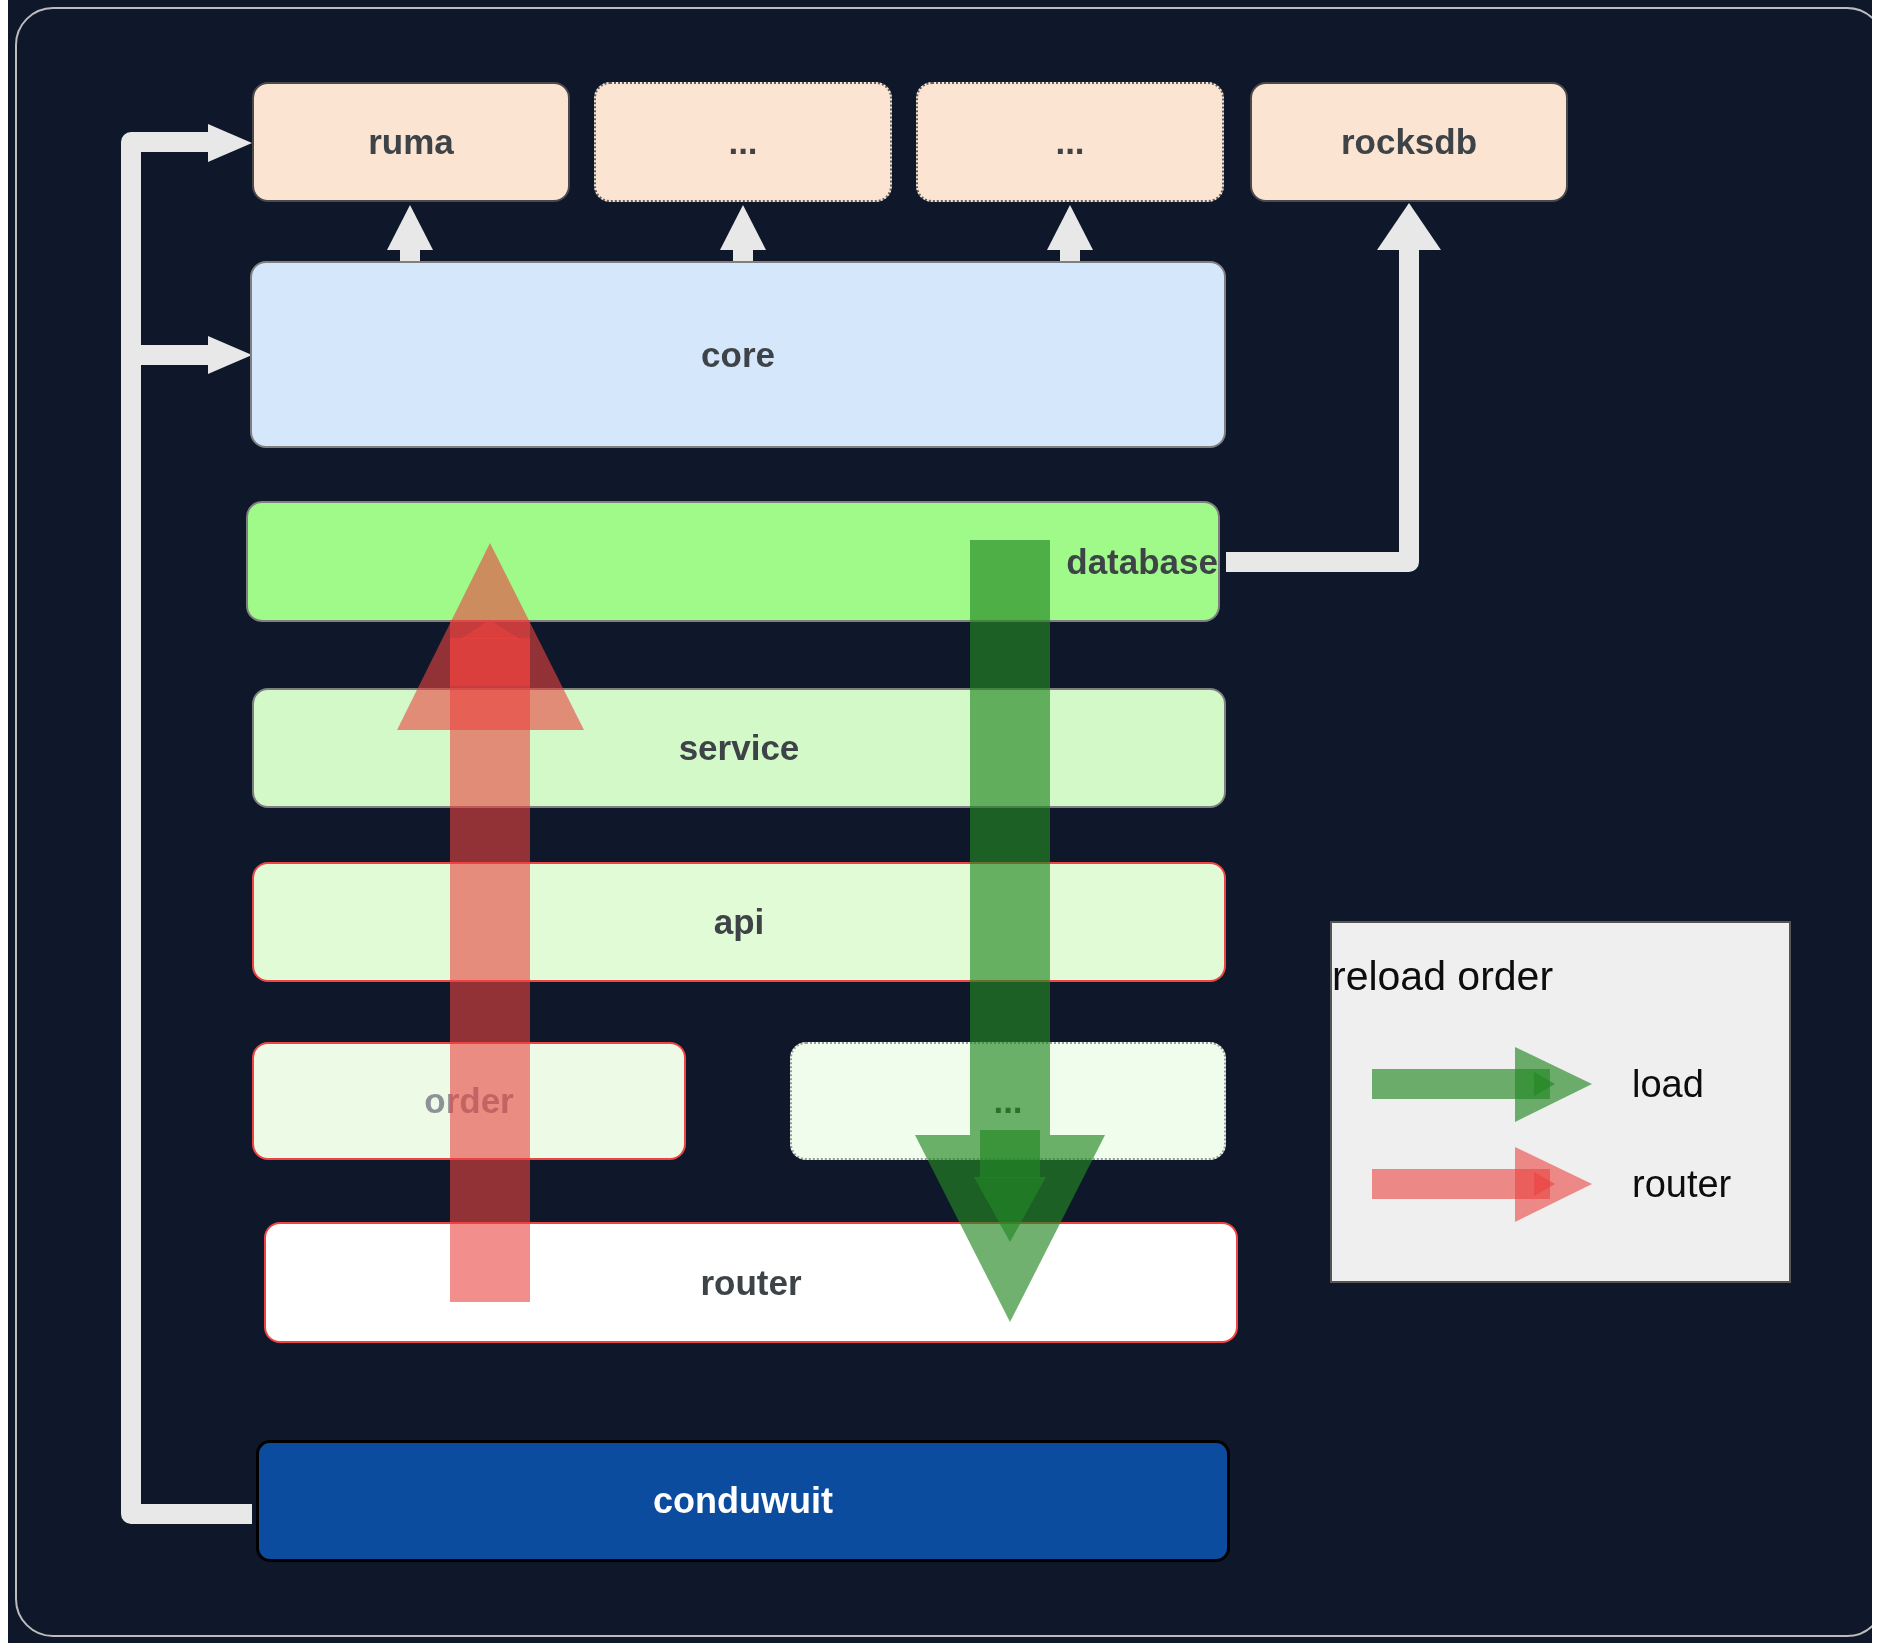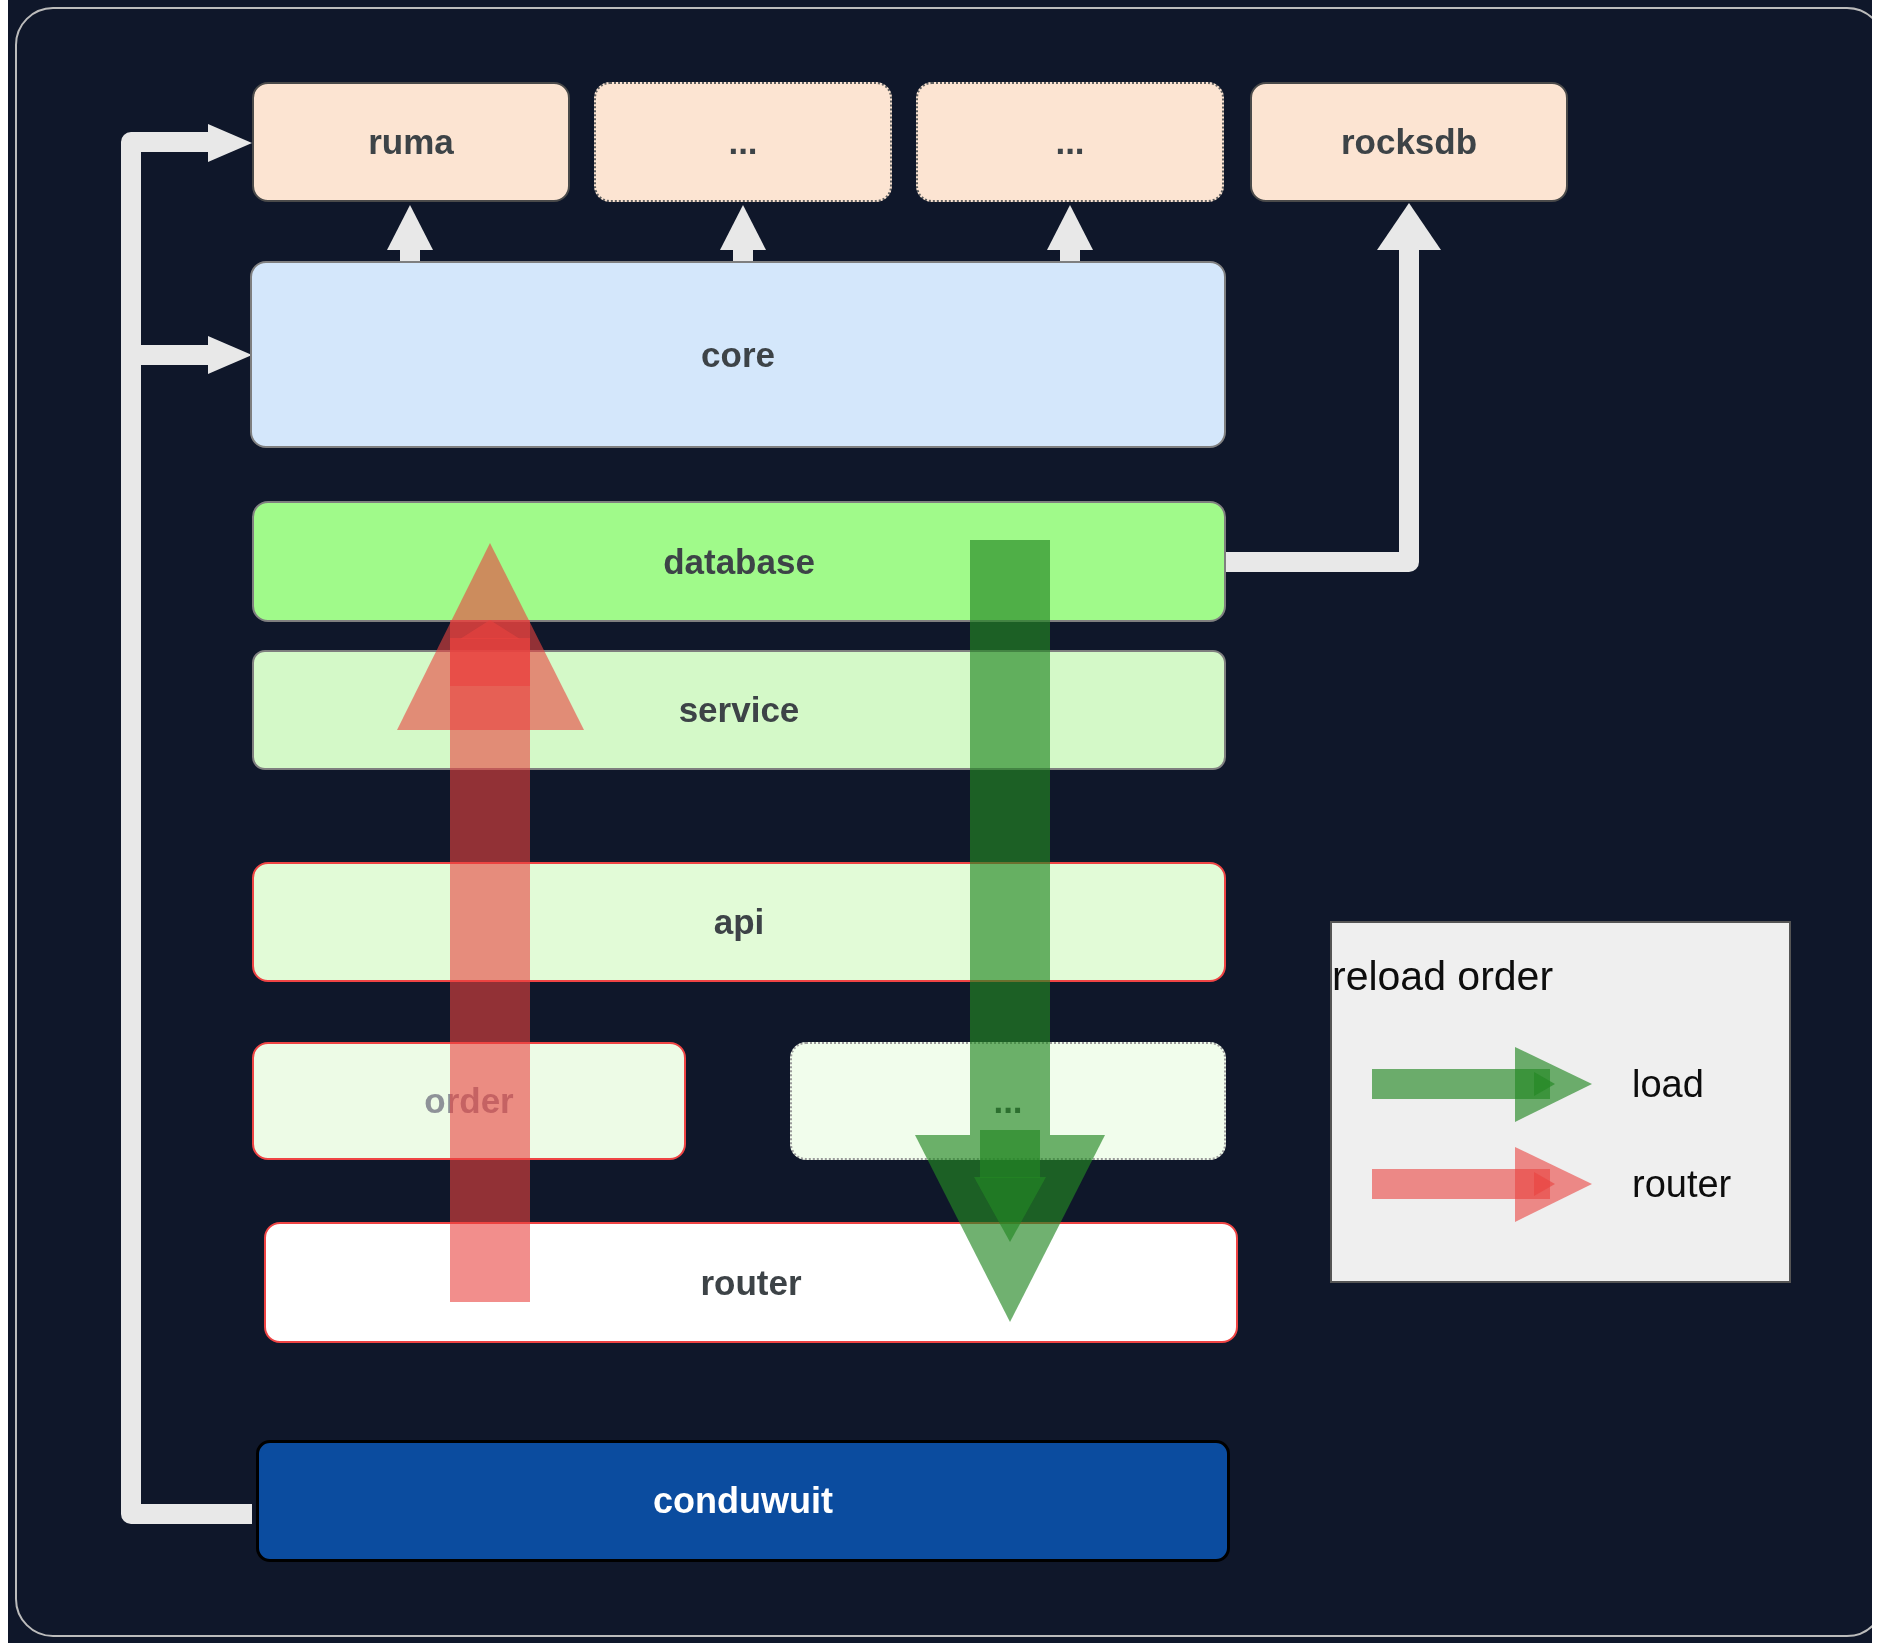--- a/index.html
+++ b/index.html
@@ -15,22 +15,22 @@
   .solid-mid{border:2px solid #7f7f7f;}
   .solid-light{border:2px solid #ef4444;}
   .dotted{border:2.5px dotted #5f5f5f;}
   .dotted-light{border:2.5px dotted #9a9a9a;}
 
   .b-ruma{left:244px;top:82px;width:318px;height:120px;background:var(--peach);}
   .b-etop1{left:586px;top:82px;width:298px;height:120px;background:var(--peach);}
   .b-etop2{left:908px;top:82px;width:308px;height:120px;background:var(--peach);}
   .b-rocksdb{left:1242px;top:82px;width:318px;height:120px;background:var(--peach);}
   .b-core{left:242px;top:261px;width:976px;height:187px;background:var(--core-blue);}
-  .b-database{left:244px;top:501px;width:974px;height:121px;background:var(--database-green);}
-  .b-service{left:244px;top:650px;width:974px;height:120px;background:var(--service-green);border-radius:13px;}
+  .b-database{left:238px;top:501px;width:974px;height:121px;background:var(--database-green);justify-content:flex-end;}
+  .b-service{left:244px;top:688px;width:974px;height:120px;background:var(--service-green);}
   .b-api{left:244px;top:862px;width:974px;height:120px;background:var(--api-green);}
   .b-admin{left:244px;top:1042px;width:434px;height:118px;background:var(--admin-green);}
   .b-admin span{color:var(--label-muted);}
   .b-eadmin{left:782px;top:1042px;width:436px;height:118px;background:var(--ellipsis-green);}
   .b-router{left:256px;top:1222px;width:974px;height:121px;background:var(--router-white);}
   .b-conduwuit{left:248px;top:1440px;width:974px;height:122px;background:var(--conduwuit-blue);
                border:3px solid #000;border-radius:14px;}
   .b-conduwuit span{color:#fff;font-weight:700;font-size:36px;}
 
   .legend{position:absolute;left:1322px;top:921px;width:461px;height:362px;

